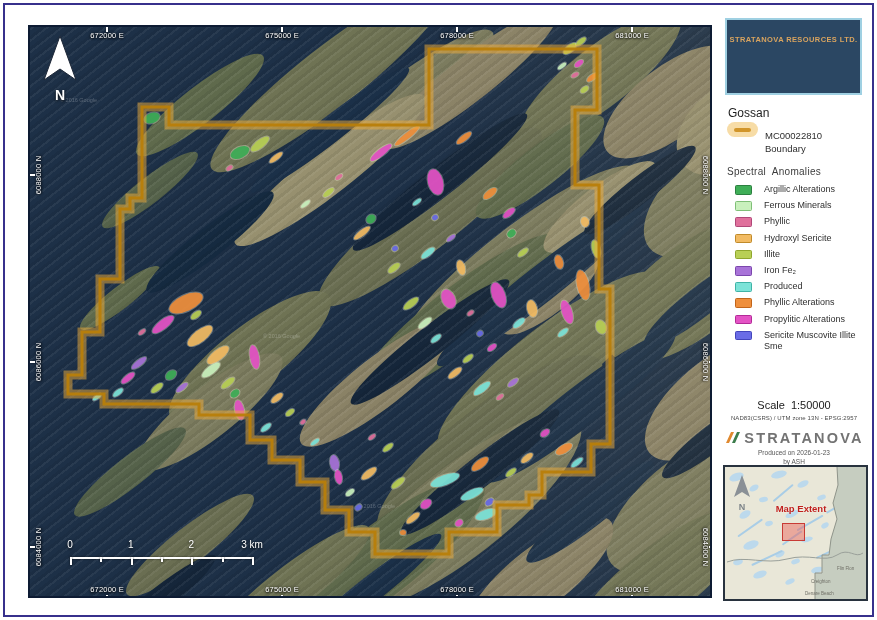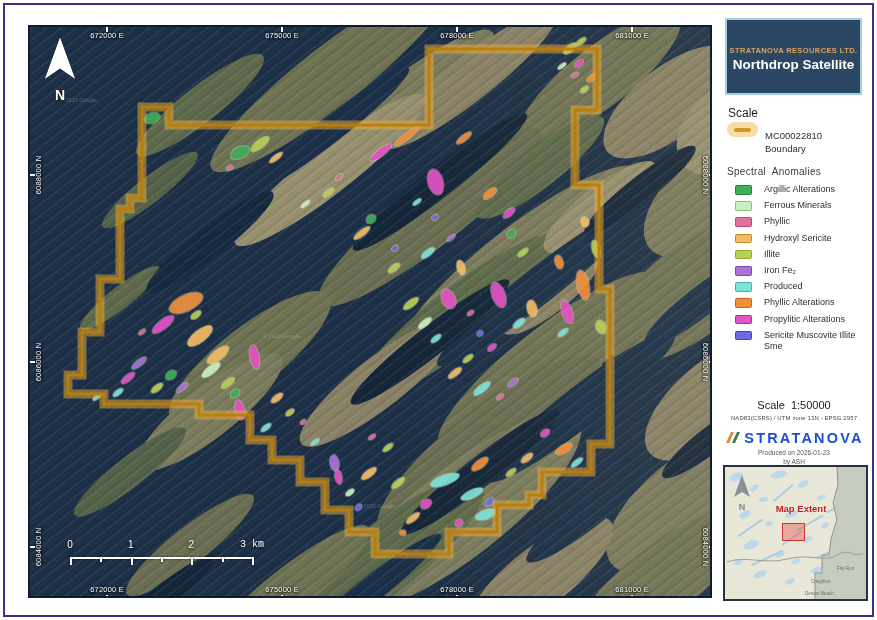--- a/index.html
+++ b/index.html
@@ -22,35 +22,35 @@
   .credit{position:absolute;color:rgba(255,255,255,.25);font-size:5.5px;white-space:nowrap;}
   .north{position:absolute;left:12px;top:8px;width:36px;height:78px;text-align:center;}
   .north .n-label{color:#fff;font-size:14px;font-weight:bold;text-shadow:0 1px 3px rgba(0,0,0,.9);display:block;margin-top:2px;}
   .scalebar{position:absolute;}
   .scalebar .sb-label{position:absolute;top:0;color:#fff;font-size:10px;text-shadow:0 1px 3px rgba(0,0,0,.95);transform:translateX(-50%);white-space:nowrap;}
   .scalebar .sb-line{position:absolute;top:18px;height:2px;background:#fff;box-shadow:0 0 2px rgba(0,0,0,.7);}
   .scalebar .sb-tick{position:absolute;top:18px;width:2px;background:#fff;box-shadow:0 0 2px rgba(0,0,0,.7);}
   
   .title-card{position:absolute;left:725px;top:18px;width:137px;height:77px;background:#2b4763;
        border:2px solid #9fd0e2;box-sizing:border-box;text-align:center;}
-  .title-card .company{display:block;margin-top:26px;color:#d9a45f;font-size:7.5px;letter-spacing:.4px;font-weight:600;}
+  .title-card .company{display:block;margin-top:15px;color:#d9a45f;font-size:7.5px;letter-spacing:.4px;font-weight:600;}
   .title-card .big{display:block;color:#ffffff;font-size:13.5px;font-weight:bold;line-height:1.45;}
   .legend-heading{position:absolute;left:728px;top:106px;font-size:12px;color:#1d1d1d;}
   .bnd-swatch{position:absolute;left:727px;top:122px;width:31px;height:15px;border-radius:8px;background:#f7dca6;}
   .bnd-swatch .core{position:absolute;left:7px;top:6px;width:17px;height:3.5px;border-radius:2px;background:#d1952a;}
   .bnd-label{position:absolute;left:765px;top:130px;font-size:9.5px;color:#2e2e2e;line-height:1.35;}
   .anom-heading{position:absolute;left:727px;top:166px;font-size:10px;color:#3c3c3c;letter-spacing:.3px;}
   .legend-items{position:absolute;left:735px;top:184px;width:130px;}
   .legend-item{position:absolute;left:0;width:135px;}
   .legend-item .sw{position:absolute;left:0;top:1px;width:17px;height:9.5px;border-radius:1.5px;border:1px solid;box-sizing:border-box;}
   .legend-item .lb{position:absolute;left:29px;top:0;width:100px;font-size:9px;color:#2e2e2e;line-height:1.3;}
   .scale-label{position:absolute;left:718px;top:399px;width:152px;text-align:center;font-size:11px;color:#1a1a1a;}
   .crs-label{position:absolute;left:712px;top:415px;width:164px;text-align:center;font-size:6px;color:#4a4a4a;letter-spacing:.1px;}
   .logo{position:absolute;left:718px;top:428px;width:152px;text-align:center;}
-  .logo .logo-text{font-size:14.5px;font-weight:800;letter-spacing:2.2px;color:#1d4ed8;vertical-align:middle;}
+  .logo .logo-text{font-size:14.5px;font-weight:800;letter-spacing:2.2px;color:#737373;vertical-align:middle;}
   .logo svg{vertical-align:middle;margin-right:3px;}
   .produced{position:absolute;left:718px;top:449px;width:152px;text-align:center;font-size:6.5px;color:#555;line-height:1.35;}
   
   .inset{position:absolute;left:723px;top:465px;width:145px;height:136px;background:#e9e7d8;
        border:2px solid #28323e;box-sizing:border-box;overflow:hidden;}
   .inset .wb{position:absolute;border-radius:50%;background:#bcd9ec;}
   .inset .stream{position:absolute;border-radius:2px;background:#a9cde6;}
   .inset .extent{position:absolute;background:rgba(235,90,85,.45);border:1.5px solid #c83a35;box-sizing:border-box;}
   .inset .extent-label{position:absolute;color:#c0201d;font-size:9.5px;font-weight:bold;transform:translateX(-50%);white-space:nowrap;text-shadow:0 0 2px rgba(255,255,255,.8);}
   .inset .place{position:absolute;color:#6f6f66;font-size:4.5px;white-space:nowrap;}
@@ -225,21 +225,21 @@
     <svg width="34" height="46" viewBox="0 0 34 46">
       <polygon points="17,1 33,45 17,34 1,45" fill="#ffffff" stroke="#1c2636" stroke-width="1"></polygon>
     </svg>
     <span class="n-label">N</span>
   </div>
 
   <div class="scalebar" id="scalebar" style="left: 40px; top: 512px; width: 212px; height: 30px;">
       <div class="sb-label" style="left: 0px;">0</div>
       <div class="sb-label" style="left: 60.6667px;">1</div>
       <div class="sb-label" style="left: 121.333px;">2</div>
-      <div class="sb-label" style="left: 182px; font-family: Liberation Mono, monospace;">3 km</div>
+      <div class="sb-label" style="left: 182px;">3 km</div>
       <div class="sb-line" style="left: 0px; width: 182px;"></div>
       <div class="sb-tick" style="left: 0px; height: 8px;"></div>
       <div class="sb-tick" style="left: 30px; height: 5px;"></div>
       <div class="sb-tick" style="left: 61px; height: 8px;"></div>
       <div class="sb-tick" style="left: 91px; height: 5px;"></div>
       <div class="sb-tick" style="left: 121px; height: 8px;"></div>
       <div class="sb-tick" style="left: 152px; height: 5px;"></div>
       <div class="sb-tick" style="left: 182px; height: 8px;"></div>
     </div>
 
@@ -272,24 +272,23 @@
       <div class="edge-label" style="left: 675px; top: 520px; transform: translate(-50%, -50%) rotate(90deg);">6084000 N</div>
       <div class="tick" style="left: 0px; top: 519px; width: 5px; height: 2px;"></div>
       <div class="tick" style="left: 679px; top: 519px; width: 5px; height: 2px;"></div>
     </div>
 </div>
 
 <div class="neatline"></div>
 
 <div class="title-card">
   <span class="company">STRATANOVA RESOURCES LTD.</span>
-  <span class="big">Northdrop Satellite</span>
-</div>
-
-<div class="legend-heading">Scale</div>
+</div>
+
+<div class="legend-heading">Gossan</div>
 
 <div class="bnd-swatch">
   <div class="core"></div>
 </div>
 <div class="bnd-label">
   <div>MC00022810</div>
   <div>Boundary</div>
 </div>
 
 <div class="anom-heading" style="white-space:pre;">Spectral  Anomalies</div>

